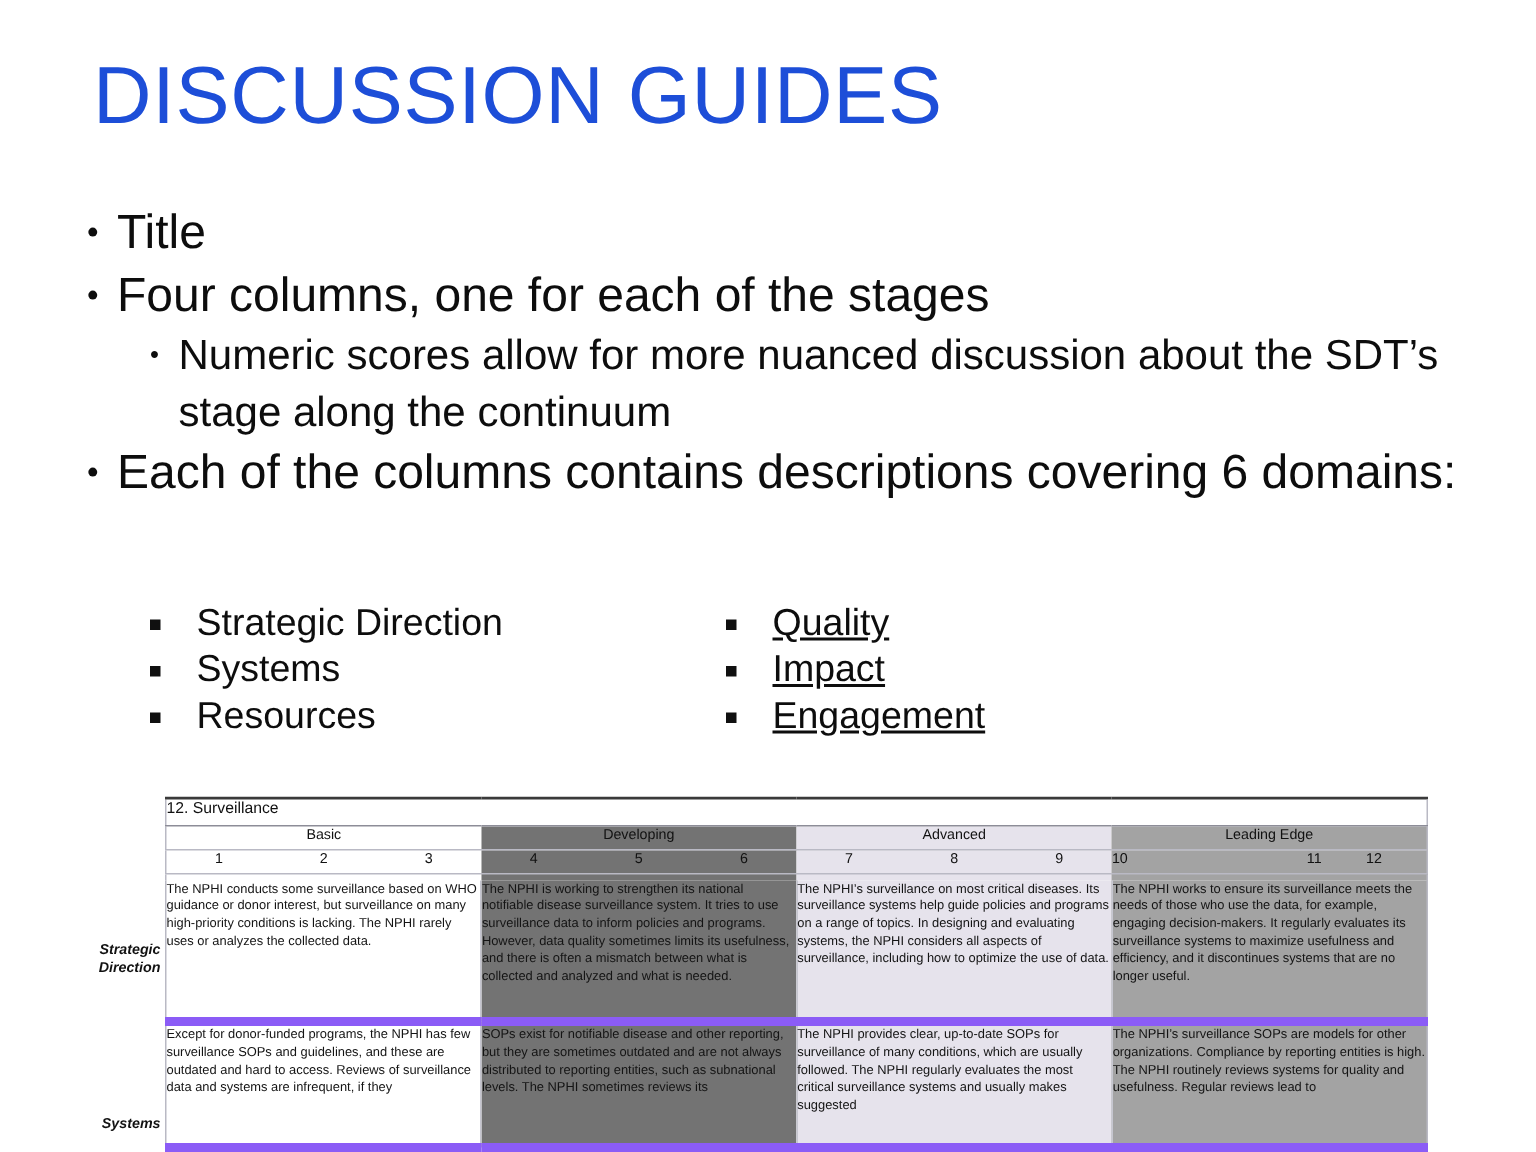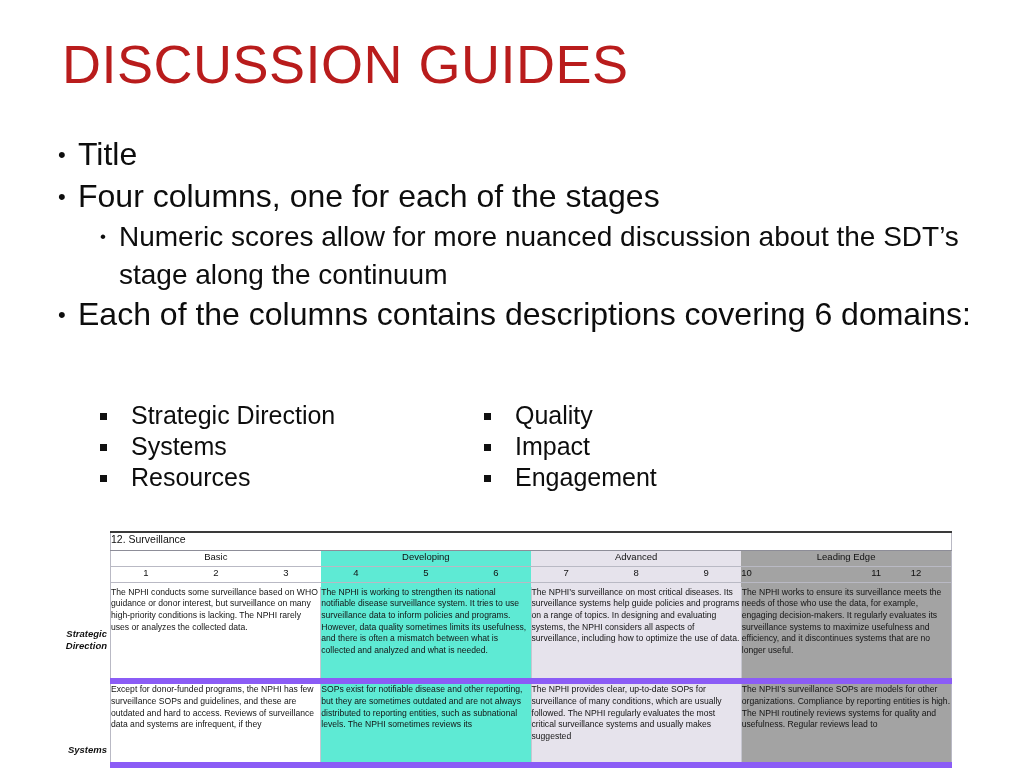--- a/index.html
+++ b/index.html
@@ -17,21 +17,21 @@
   }
 
   
   .slide-title {
     position: absolute;
     left: 62px;
     top: 34px;
     font-size: 54px;
     line-height: 60px;
     letter-spacing: 0.5px;
-    color: #b91c1c;
+    color: #1d4ed8;
     font-weight: 400;
     white-space: nowrap;
   }
 
   
   .body-list {
     position: absolute;
     left: 58px;
     top: 134px;
     width: 930px;
@@ -74,21 +74,21 @@
   .domains {
     position: absolute;
     left: 100px;
     top: 400px;
     width: 760px;
     display: flex;
   }
   .domain-col {
     width: 380px;
   }
-  .domain-col.second { padding-left: 8px; }
+  .domain-col.second { padding-left: 8px; text-decoration: underline; }
   .domain-item {
     display: flex;
     align-items: flex-start;
     font-size: 25px;
     line-height: 31px;
     margin-bottom: 0px;
   }
   .domain-item .sq {
     flex: 0 0 auto;
     width: 7px;
@@ -172,21 +172,21 @@
     padding: 4px 7px 6px 6px;
     border-bottom: 6px solid #8b5cf6;
     border-right: 1px solid #c6c6d0;
     color: #141414;
     text-align: left;
   }
   .desc-cell.last { border-right: none; }
 
   
   .band-basic   { background: #ffffff; margin-top: 43px; }
-  .band-dev     { background: #5eead4; }
+  .band-dev     { background: #737373; }
   .band-adv     { background: #e6e3ec; }
   .band-lead    { background: #a3a3a3; }
 
   .spacer-row td { height: 4px; padding: 0; border: none; }
 </style>
 </head>
 <body>
 
 <div class="slide-title">DISCUSSION GUIDES</div>
 

